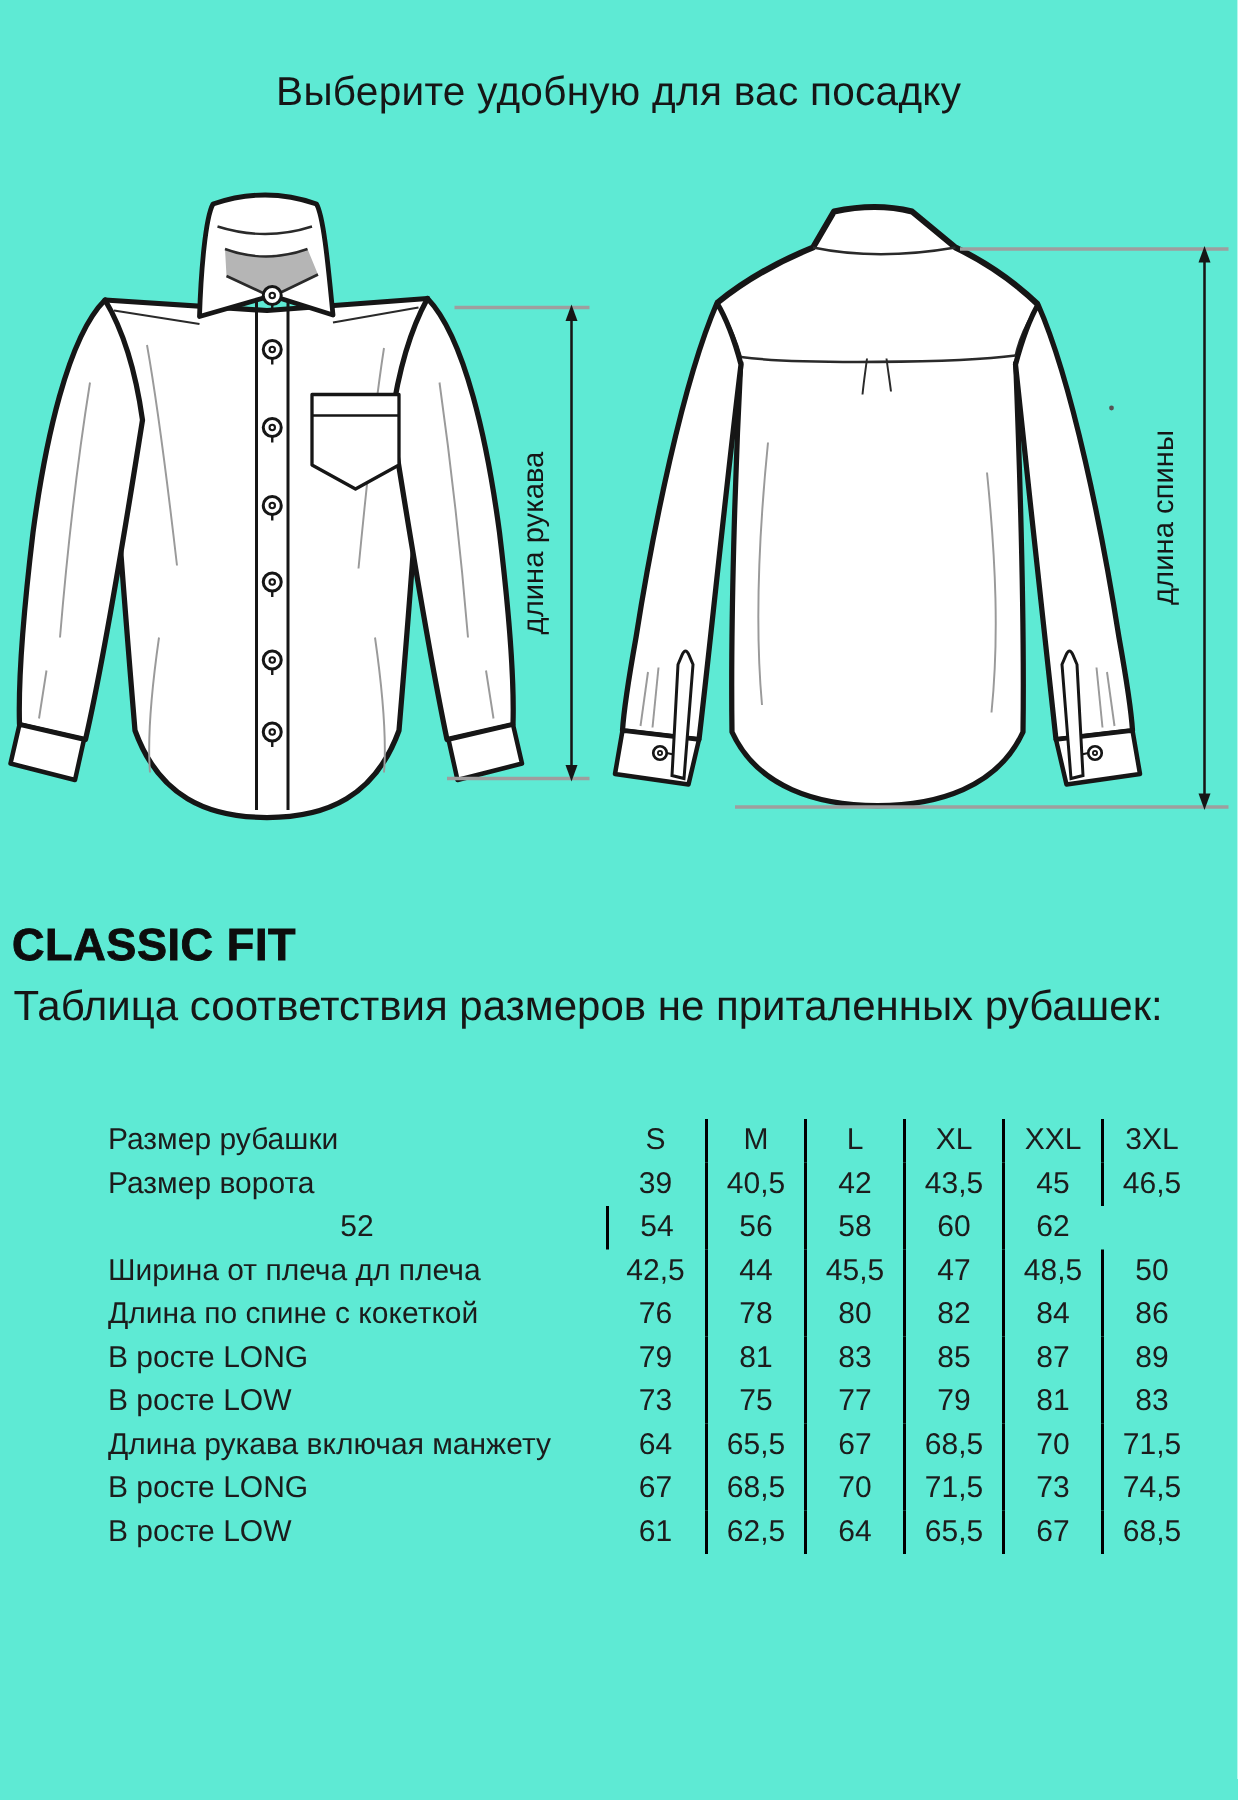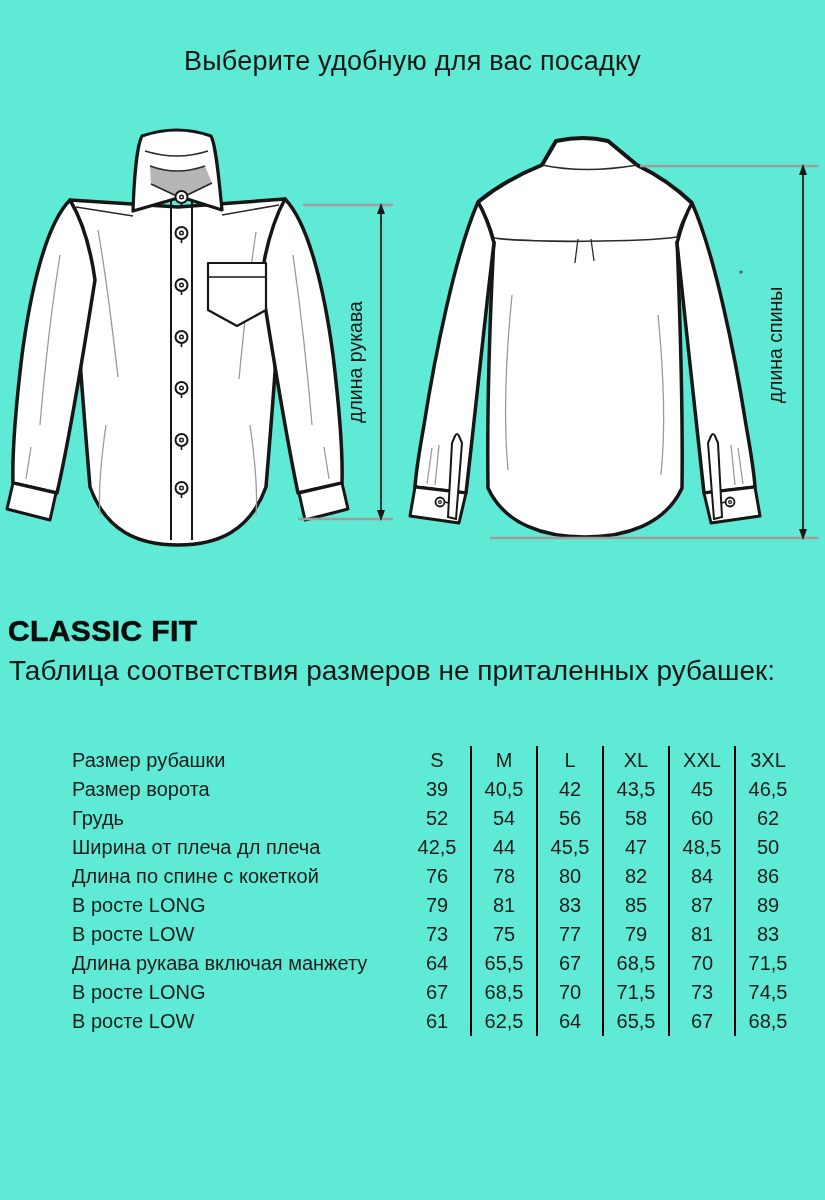--- a/index.html
+++ b/index.html
@@ -199,21 +199,20 @@
       <div class="t-row">
         <div class="t-label">Размер ворота</div>
         <div class="t-cell">39</div>
         <div class="t-cell sep">40,5</div>
         <div class="t-cell sep">42</div>
         <div class="t-cell sep">43,5</div>
         <div class="t-cell sep">45</div>
         <div class="t-cell sep">46,5</div>
       </div>
       <div class="t-row">
-        <div class="t-label">Грудь</div>
         <div class="t-cell">52</div>
         <div class="t-cell sep">54</div>
         <div class="t-cell sep">56</div>
         <div class="t-cell sep">58</div>
         <div class="t-cell sep">60</div>
         <div class="t-cell sep">62</div>
       </div>
       <div class="t-row">
         <div class="t-label">Ширина от плеча дл плеча</div>
         <div class="t-cell">42,5</div>

